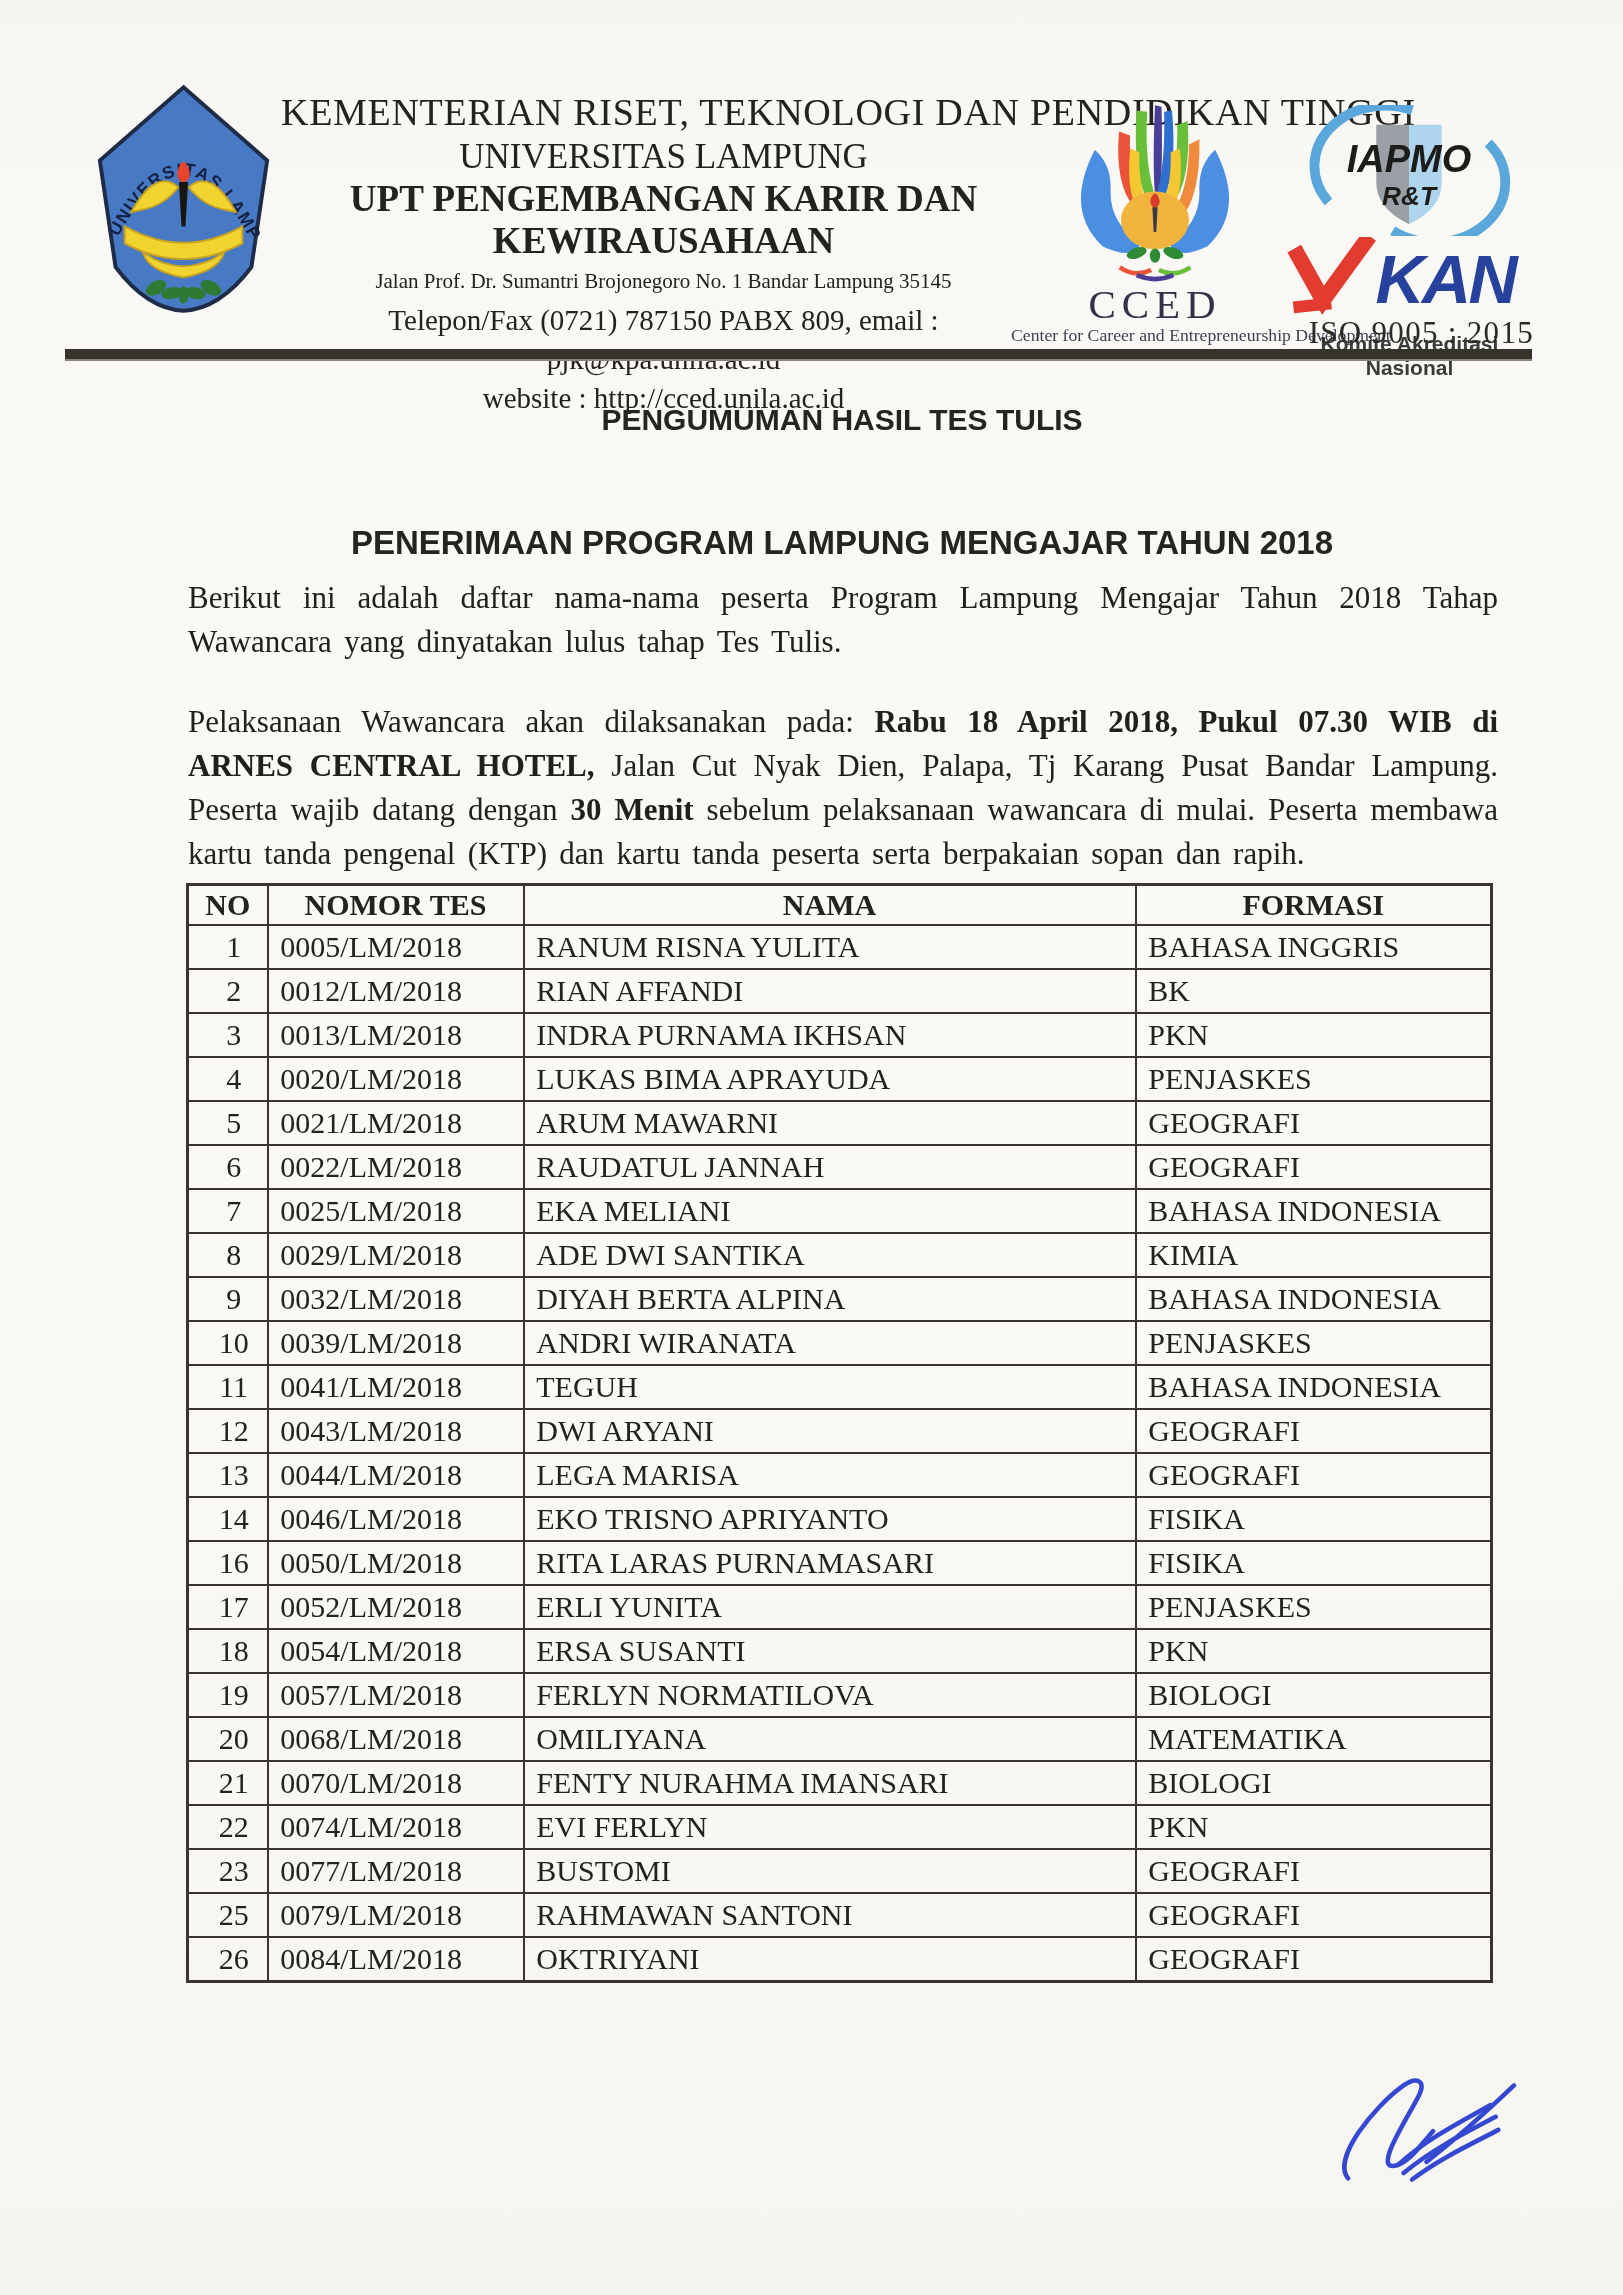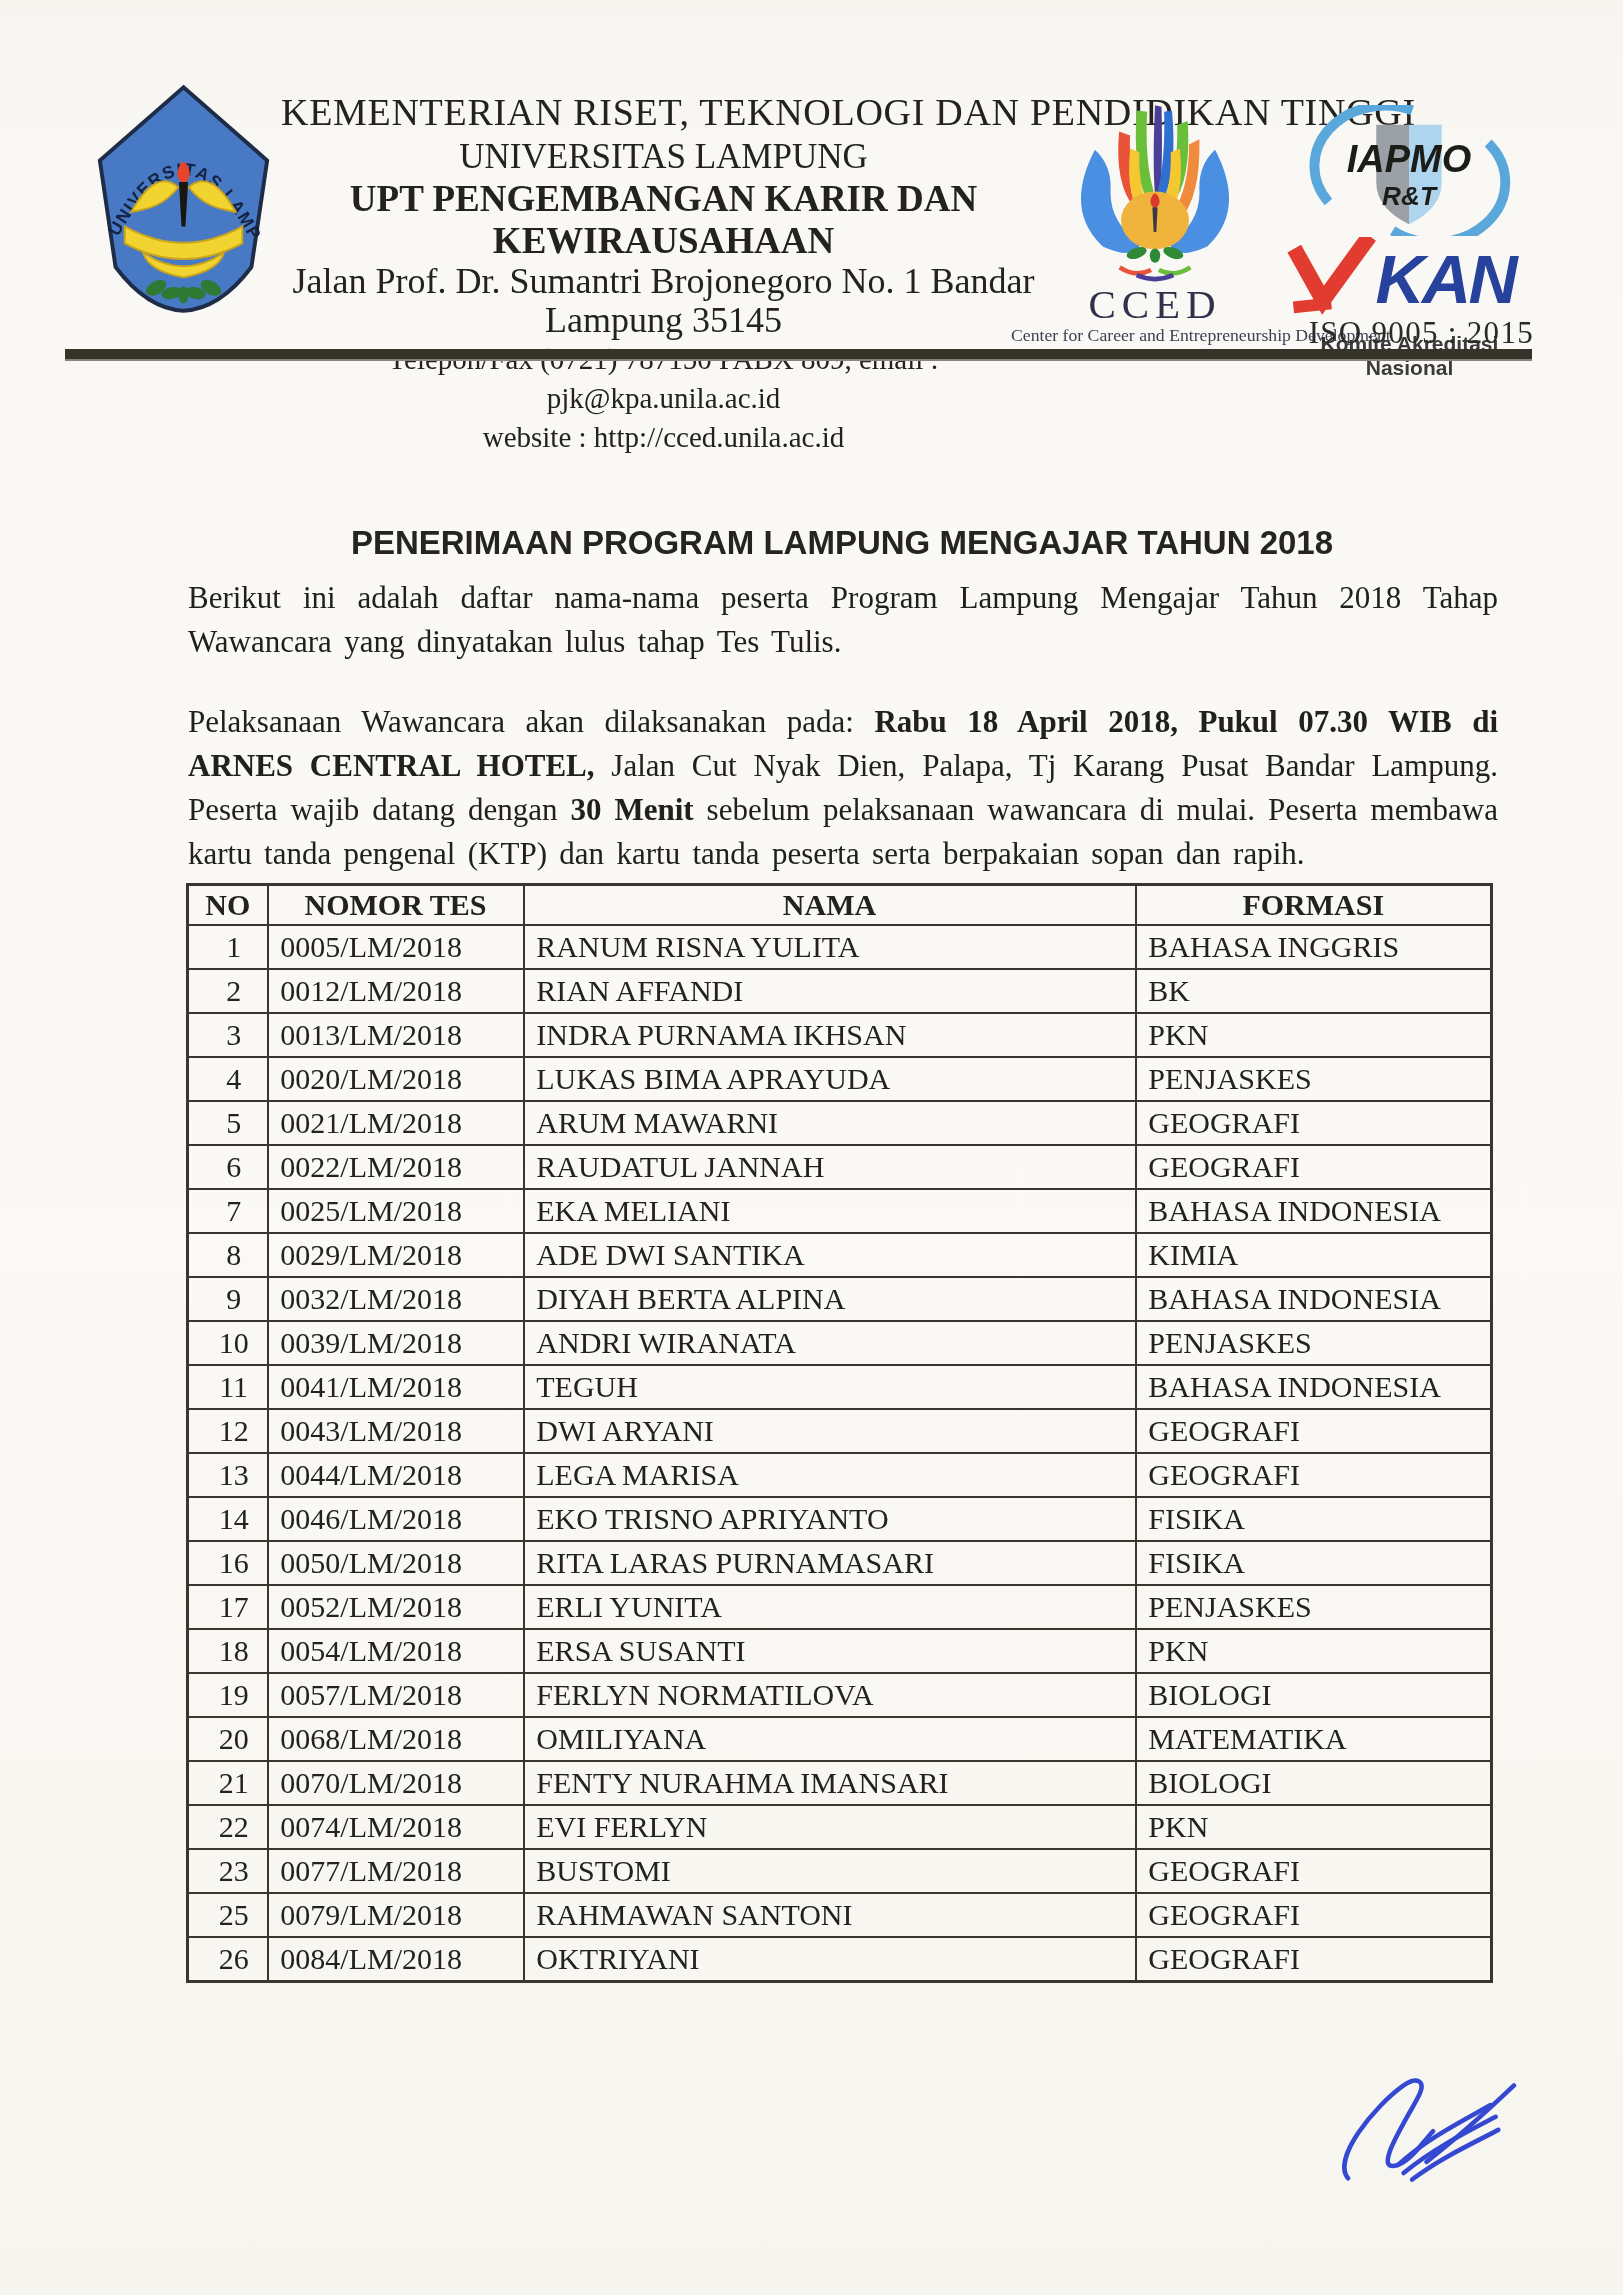--- a/index.html
+++ b/index.html
@@ -5,21 +5,21 @@
   html,body{margin:0;padding:0;}
   body{width:1623px;height:2295px;background:#e9e8e3;}
   .page{position:relative;width:1623px;height:2295px;overflow:hidden;
         background:linear-gradient(180deg,#f6f5f0 0%,#f9f8f4 8%,#faf9f5 55%,#f6f5ef 100%);
         font-family:"Liberation Serif", serif;color:#1f1e1a;}
   
   .lh-text{position:absolute;left:281px;top:89px;width:765px;text-align:center;color:#23221e;}
   .lh1{font-size:38px;line-height:46px;letter-spacing:0.7px;white-space:nowrap;}
   .lh2{font-size:35px;line-height:43px;}
   .lh3{font-size:37px;line-height:42px;font-weight:bold;}
-  .lh4{font-size:36px;line-height:39px;}
+  .lh4{font-size:21px;line-height:39px;}
   .lh5{font-size:29px;line-height:39px;}
   .lh6{font-size:29px;line-height:38px;}
   .unila-logo{position:absolute;left:88px;top:84px;}
   .cced-wrap{position:absolute;left:1011px;top:92px;width:288px;height:268px;text-align:center;}
   .cced-svg{position:absolute;left:46px;top:0;}
   .cced-name{position:absolute;left:0;top:188px;width:100%;font-size:41px;letter-spacing:5.9px;color:#31314a;}
   .cced-caption{position:absolute;left:0;top:233px;width:100%;font-size:17.7px;color:#3f3f52;white-space:nowrap;}
   .accred{position:absolute;left:1285px;top:85px;width:249px;height:275px;}
   .iapmo-svg{position:absolute;left:16.4px;top:19.6px;}
   .kan-svg{position:absolute;left:0px;top:152px;}
@@ -124,20 +124,21 @@
       <path d="M20 28 L58 96 L122 8" fill="none" stroke="#e23b30" stroke-width="24" stroke-linecap="square"></path>
       <rect x="12" y="98" width="58" height="18" fill="#e23b30" transform="rotate(-6 12 98)"></rect>
       <text x="138" y="100" font-family="Liberation Sans, sans-serif" font-size="104" font-weight="bold" font-style="italic" fill="#26429c" letter-spacing="-4">KAN</text>
     </svg>
     <div class="kan-caption">Komite Akreditasi Nasional</div>
     <div class="kan-iso">ISO 9005 : 2015</div>
   </div>
 
   <div class="rule"></div>
 
+  <div class="title title1">PENGUMUMAN HASIL TES TULIS</div>
   <div class="title title2">PENERIMAAN PROGRAM LAMPUNG MENGAJAR TAHUN 2018</div>
 
   <p class="para p1">Berikut ini adalah daftar nama-nama peserta Program Lampung Mengajar Tahun 2018 Tahap Wawancara yang dinyatakan lulus tahap Tes Tulis.</p>
 
   <p class="para p2"><span>Pelaksanaan Wawancara akan dilaksanakan pada: </span><b>Rabu 18 April 2018, Pukul 07.30 WIB di ARNES CENTRAL HOTEL, </b><span>Jalan Cut Nyak Dien, Palapa, Tj Karang Pusat Bandar Lampung. Peserta wajib datang dengan </span><b>30 Menit </b><span>sebelum pelaksanaan wawancara di mulai. Peserta membawa kartu tanda pengenal (KTP) dan kartu tanda peserta serta berpakaian sopan dan rapih.</span></p>
 
   <table class="results">
     <colgroup>
       <col class="w-no">
         <col class="w-nomor">

